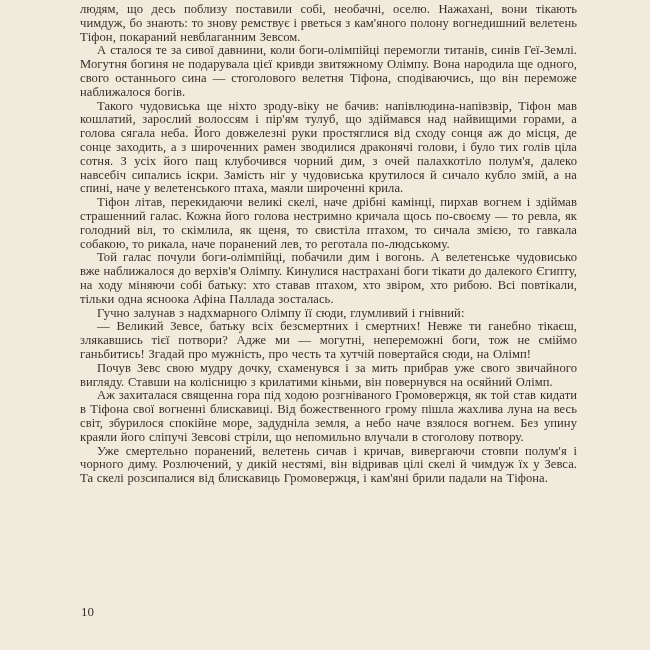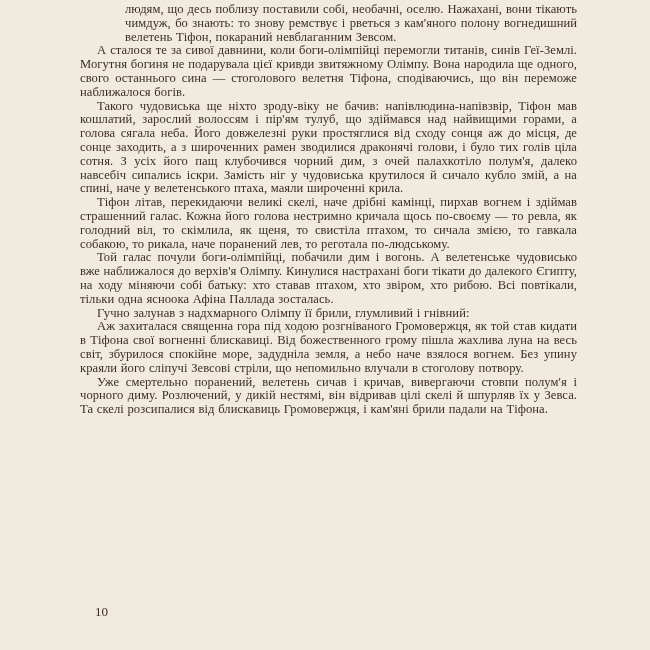--- a/index.html
+++ b/index.html
@@ -26,39 +26,40 @@
   }
 
   .text-block p {
     margin: 0;
     padding: 0;
     text-indent: 17px;
   }
 
   .text-block p.no-indent {
     text-indent: 0;
-    margin-left: 45px;
   }
 
   .page-number {
     position: absolute;
-    left: 95px;
+    left: 81px;
     top: 605px;
     font-size: 13px;
     line-height: 14px;
   }
 </style>
 </head>
 <body>
 
 <div class="book-page" style="background-color: rgb(240, 235, 220); color: rgb(63, 46, 39);">
   <div class="text-block">
       <p class="no-indent">людям, що десь поблизу поставили собі, необачні, оселю. Нажахані, вони тікають чимдуж, бо знають: то знову ремствує і рветься з кам'яного полону вогнедишний велетень Тіфон, покараний невблаганним Зевсом.</p>
       <p>А сталося те за сивої давнини, коли боги-олімпійці перемогли титанів, синів Геї-Землі. Могутня богиня не подарувала цієї кривди звитяжному Олімпу. Вона народила ще одного, свого останнього сина — стоголового велетня Тіфона, сподіваючись, що він переможе наближалося богів.</p>
       <p>Такого чудовиська ще ніхто зроду-віку не бачив: напівлюдина-напівзвір, Тіфон мав кошлатий, зарослий волоссям і пір'ям тулуб, що здіймався над найвищими горами, а голова сягала неба. Його довжелезні руки простяглися від сходу сонця аж до місця, де сонце заходить, а з широченних рамен зводилися драконячі голови, і було тих голів ціла сотня. З усіх його пащ клубочився чорний дим, з очей палахкотіло полум'я, далеко навсебіч сипались іскри. Замість ніг у чудовиська крутилося й сичало кубло змій, а на спині, наче у велетенського птаха, маяли широченні крила.</p>
       <p>Тіфон літав, перекидаючи великі скелі, наче дрібні камінці, пирхав вогнем і здіймав страшенний галас. Кожна його голова нестримно кричала щось по-своєму — то ревла, як голодний віл, то скімлила, як щеня, то свистіла птахом, то сичала змією, то гавкала собакою, то рикала, наче поранений лев, то реготала по-людському.</p>
       <p>Той галас почули боги-олімпійці, побачили дим і вогонь. А велетенське чудовисько вже наближалося до верхів'я Олімпу. Кинулися настрахані боги тікати до далекого Єгипту, на ходу міняючи собі батьку: хто ставав птахом, хто звіром, хто рибою. Всі повтікали, тільки одна ясноока Афіна Паллада зосталась.</p>
-      <p>Гучно залунав з надхмарного Олімпу її брили, глумливий і гнівний:</p>
+      <p>Гучно залунав з надхмарного Олімпу її сюди, глумливий і гнівний:</p>
+      <p>— Великий Зевсе, батьку всіх безсмертних і смертних! Невже ти ганебно тікаєш, злякавшись тієї потвори? Адже ми — могутні, непереможні боги, тож не сміймо ганьбитись! Згадай про мужність, про честь та хутчій повертайся сюди, на Олімп!</p>
+      <p>Почув Зевс свою мудру дочку, схаменувся і за мить прибрав уже свого звичайного вигляду. Ставши на колісницю з крилатими кіньми, він повернувся на осяйний Олімп.</p>
       <p>Аж захиталася священна гора під ходою розгніваного Громовержця, як той став кидати в Тіфона свої вогненні блискавиці. Від божественного грому пішла жахлива луна на весь світ, збурилося спокійне море, задудніла земля, а небо наче взялося вогнем. Без упину краяли його сліпучі Зевсові стріли, що непомильно влучали в стоголову потвору.</p>
-      <p>Уже смертельно поранений, велетень сичав і кричав, вивергаючи стовпи полум'я і чорного диму. Розлючений, у дикій нестямі, він відривав цілі скелі й шпурляв їх у Зевса. Та скелі розсипалися від блискавиць Громовержця, і кам'яні брили падали на Тіфона.</p>
+      <p>Уже смертельно поранений, велетень сичав і кричав, вивергаючи стовпи полум'я і чорного диму. Розлючений, у дикій нестямі, він відривав цілі скелі й чимдуж їх у Зевса. Та скелі розсипалися від блискавиць Громовержця, і кам'яні брили падали на Тіфона.</p>
     </div>
   <div class="page-number">10</div>
 </div>
 
 </body></html>

